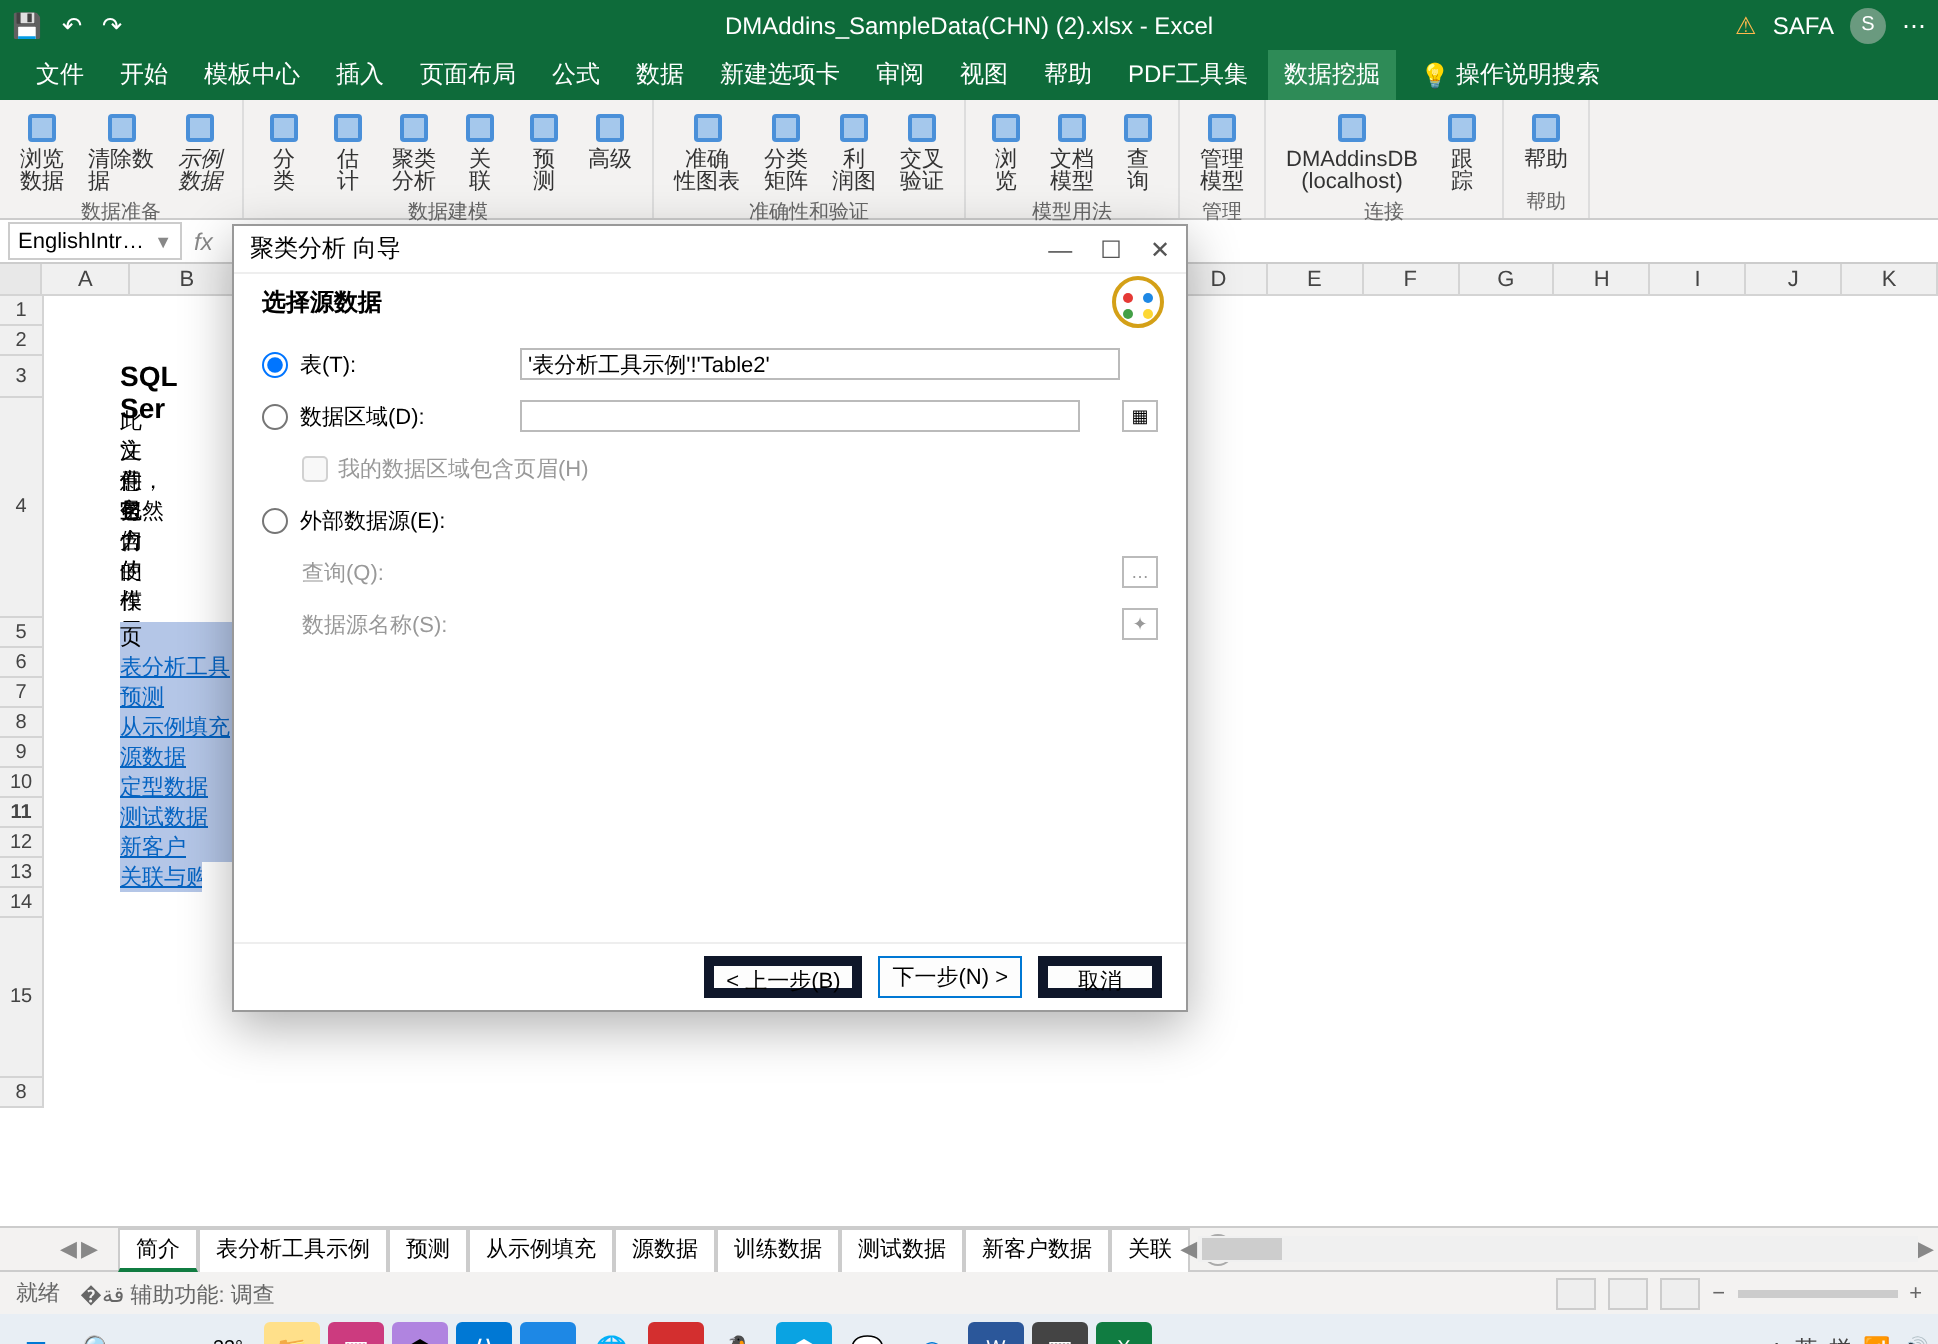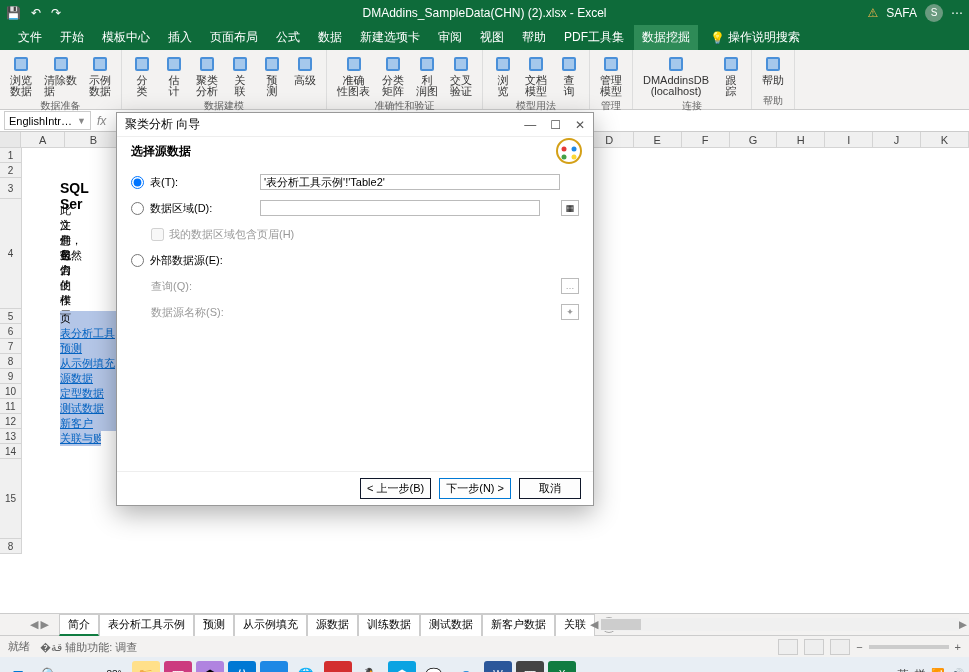--- a/index.html
+++ b/index.html
@@ -62,21 +62,21 @@
 .opt-row { display:flex; align-items:center; margin-bottom:6px; font-size:11px; min-height:20px; }
 .opt-row input[type=radio] { margin-right:6px; }
 .opt-row .lbl { width:110px; }
 .opt-row .val { flex:1; }
 .opt-row .val input[type=text] { width:300px; border:1px solid #bbb; font-size:11px; padding:1px 3px; }
 .opt-row .icon-btn { width:18px; height:16px; border:1px solid #bbb; margin-left:4px; cursor:pointer; display:flex; align-items:center; justify-content:center; font-size:9px; }
 .opt-row.indent { padding-left:20px; }
 .opt-row .chk { margin-right:5px; }
 .opt-row.disabled { color:#999; }
 .dialog-footer { height:34px; border-top:1px solid #eee; display:flex; align-items:center; justify-content:flex-end; gap:8px; padding:0 12px; }
-.dialog-footer button { min-width:62px; height:21px; font-size:11px; background:#fdfdfd; border:1px solid #0f172a; cursor:pointer; padding:0 6px; }
+.dialog-footer button { min-width:62px; height:21px; font-size:11px; background:#fdfdfd; border:5px solid #0f172a; cursor:pointer; padding:0 6px; }
 .dialog-footer button.primary { border:1px solid #0078d4; }
 svg { display:block; }
 </style>
 </head>
 <body>
 
 <div class="title-bar">
   <div class="qat">
     <span>💾</span>
     <span>↶</span>
@@ -134,21 +134,21 @@
           <div style="white-space: pre; text-align: left; line-height: 11px;">清除数
 据</div>
         </div>
         <div class="ribbon-item">
           <div class="ico">
             <svg width="18" height="18">
               <rect x="2" y="2" width="14" height="14" fill="#4a90d9" rx="2"></rect>
               <rect x="4" y="4" width="10" height="10" fill="#fff" opacity=".5"></rect>
             </svg>
           </div>
-          <div style="white-space: pre; text-align: left; line-height: 11px;">示例
+          <div style="white-space: pre; text-align: left; line-height: 11px; font-style: italic;">示例
 数据</div>
         </div>
       </div>
       <div class="ribbon-group-name">数据准备</div>
     </div>
     <div class="ribbon-group">
       <div class="ribbon-items">
         <div class="ribbon-item">
           <div class="ico">
             <svg width="18" height="18">
@@ -375,21 +375,21 @@
         <div class="rh" style="height: 15px; line-height: 15px;">1</div>
         <div class="rh" style="height: 15px; line-height: 15px;">2</div>
         <div class="rh" style="height: 21px; line-height: 21px;">3</div>
         <div class="rh" style="height: 110px; line-height: 110px;">4</div>
         <div class="rh" style="height: 15px; line-height: 15px;">5</div>
         <div class="rh" style="height: 15px; line-height: 15px;">6</div>
         <div class="rh" style="height: 15px; line-height: 15px;">7</div>
         <div class="rh" style="height: 15px; line-height: 15px;">8</div>
         <div class="rh" style="height: 15px; line-height: 15px;">9</div>
         <div class="rh" style="height: 15px; line-height: 15px;">10</div>
-        <div class="rh" style="height: 15px; line-height: 15px;">11</div>
+        <div class="rh" style="height: 15px; line-height: 15px; font-weight: bold;">11</div>
         <div class="rh" style="height: 15px; line-height: 15px;">12</div>
         <div class="rh" style="height: 15px; line-height: 15px;">13</div>
         <div class="rh" style="height: 15px; line-height: 15px;">14</div>
         <div class="rh" style="height: 80px; line-height: 80px;">15</div>
         <div class="rh" style="height: 15px; line-height: 15px;">8</div>
       </div>
     <div class="cells">
       <div class="cell-line" style="left:38px; top:32px; font-size:14px; font-weight:bold;">SQL Ser</div>
       <div class="cell-line" style="left:38px; top:55px;">此文件包含</div>
       <div class="cell-line" style="left:38px; top:70px;">注意，虽然</div>

